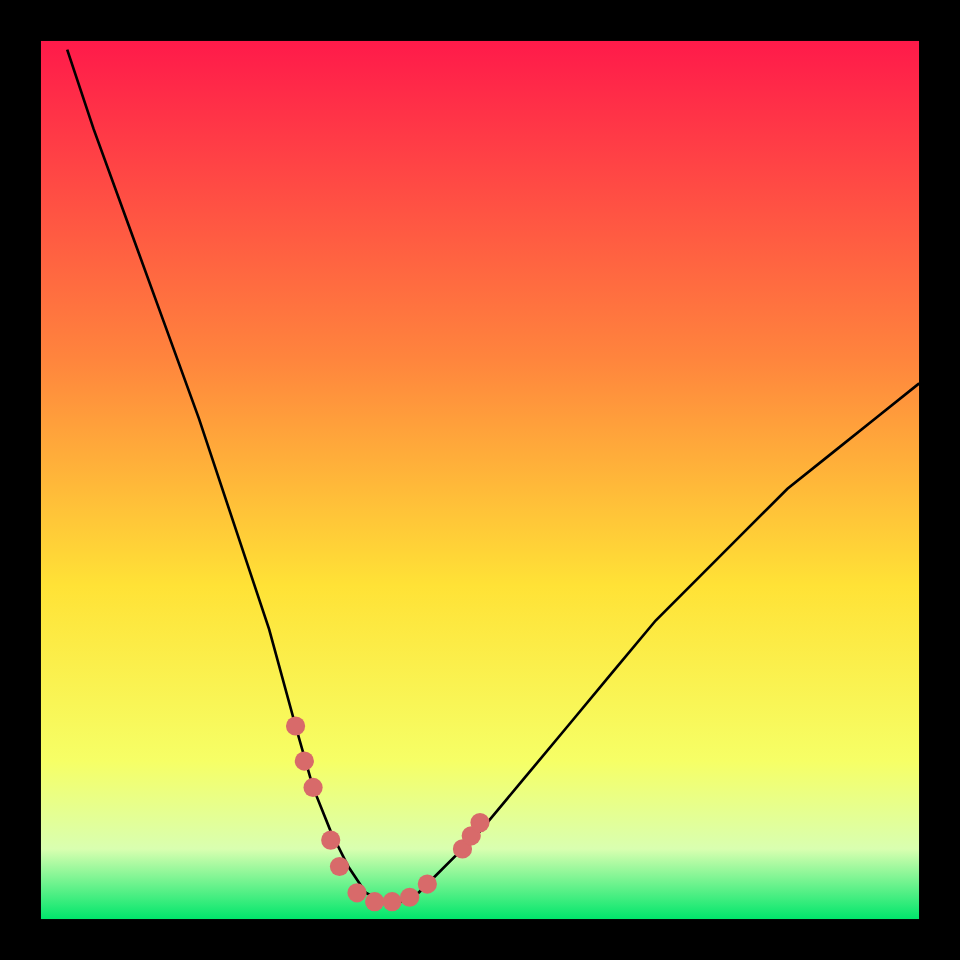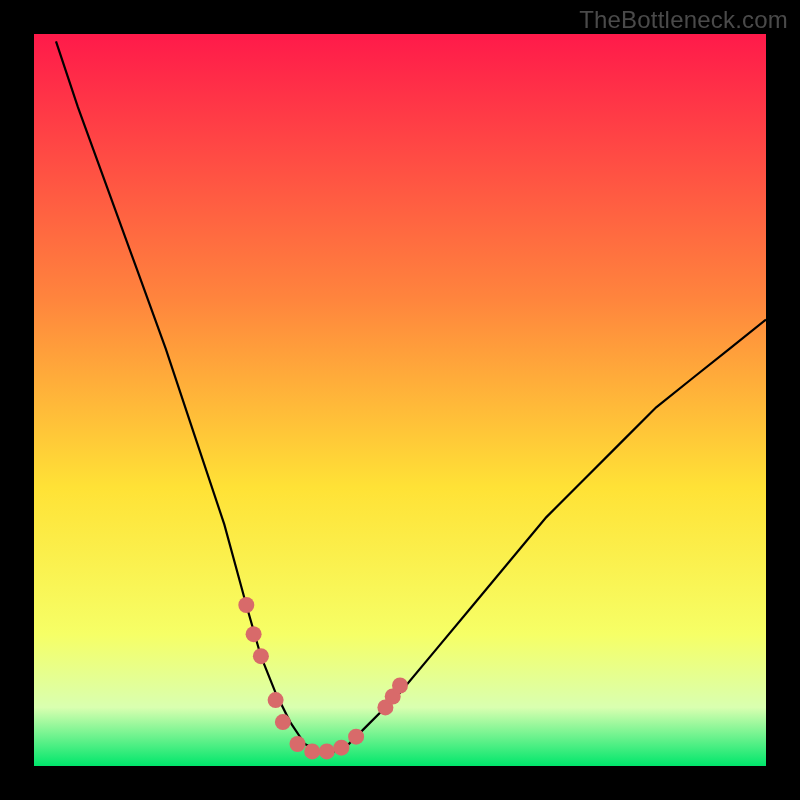--- a/index.html
+++ b/index.html
@@ -33,21 +33,20 @@
     color: #4a4a4a;
     font-size: 24px;
     font-weight: 500;
     letter-spacing: 0.2px;
   }
 </style>
 </head>
 <body>
 
 <div class="frame">
-  <div class="watermark">TheBottleneck.com</div>
 
   <svg class="plot" viewBox="0 0 732 732" preserveAspectRatio="none">
     <defs>
       <linearGradient id="bg" x1="0" y1="0" x2="0" y2="1">
         <stop id="g0" offset="0%" stop-color="#ff1a4a"></stop>
         <stop id="g1" offset="36%" stop-color="#ff843d"></stop>
         <stop id="g2" offset="62%" stop-color="#ffe236"></stop>
         <stop id="g3" offset="82%" stop-color="#f6ff66"></stop>
         <stop id="g4" offset="92%" stop-color="#d9ffb0"></stop>
         <stop id="g5" offset="100%" stop-color="#00e66b"></stop>

